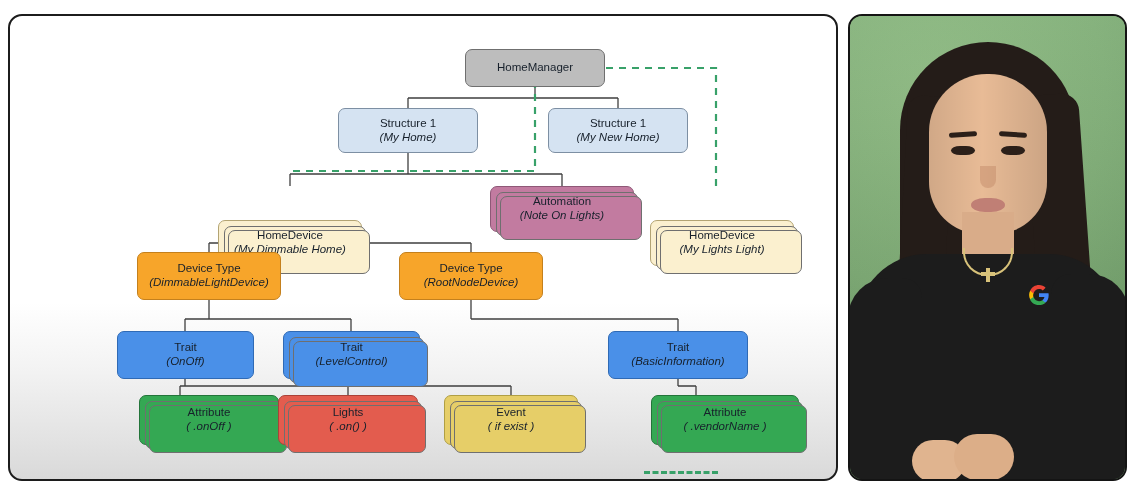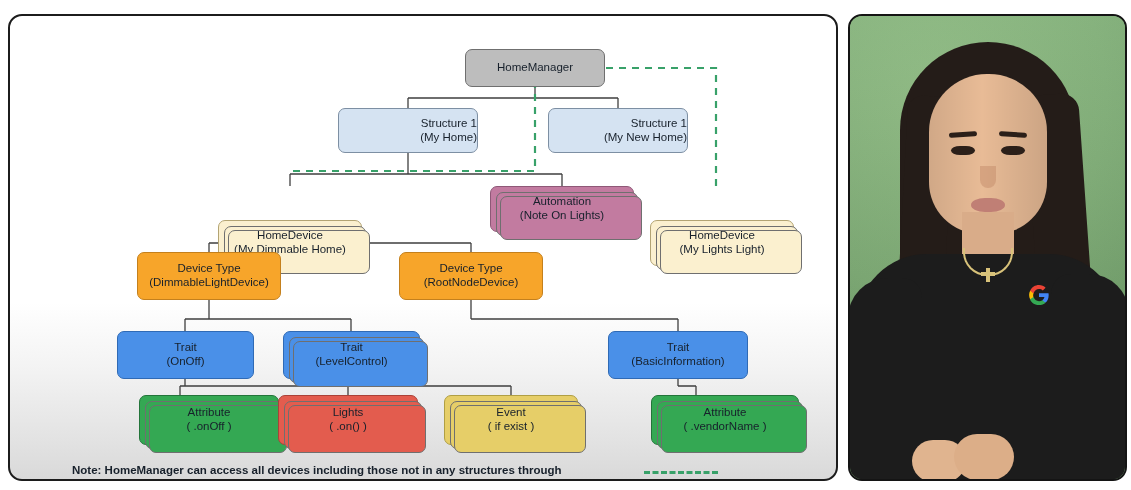--- a/index.html
+++ b/index.html
@@ -18,33 +18,33 @@
 
   .node{
     position:absolute;box-sizing:border-box;
     border:1px solid #6f6f6f;border-radius:7px;
     display:flex;flex-direction:column;align-items:center;justify-content:center;
     color:#17202b;text-align:center;line-height:1.2;
     font-family:"Liberation Sans",sans-serif;
     z-index:4;
   }
   .node .t1{font-size:11.5px;}
-  .node .t2{font-size:11.5px;}
+  .node .t2{font-size:11.5px;font-style:italic;}
 
   
   .stack::before,.stack::after{
     content:"";position:absolute;box-sizing:border-box;
     border:1px solid #6f6f6f;border-radius:7px;
     background:inherit;z-index:-1;
   }
   .stack::before{left:5px;top:5px;right:-5px;bottom:-5px;}
   .stack::after{left:9px;top:9px;right:-9px;bottom:-9px;}
 
   .n-manager{background:#bdbdbd;}
-  .n-structure{background:#d5e3f2;border-color:#7d8fa3;align-items:flex-end;}
+  .n-structure{background:#d5e3f2;border-color:#7d8fa3;}
   .n-homedevice{background:#fbf0cf;border-color:#b3a473;margin-top:34px;}
   .n-automation{background:#c27ba0;border-color:#8e5877;}
   .n-devicetype{background:#f7a52a;border-color:#c4801d;}
   .n-trait{background:#4a90e8;border-color:#2f6ab5;}
   .n-attribute{background:#34a853;border-color:#23743a;margin-left:29px;}
   .n-command{background:#e35c4e;border-color:#aa4238;}
   .n-event{background:#e6ce68;border-color:#b09f44;}
 
   .note{
     position:absolute;left:62px;top:448px;width:560px;
@@ -208,21 +208,20 @@
           <div class="node n-event stack" style="left: 434px; top: 379px; width: 134px; height: 50px;">
             <div class="t1">Event</div>
             <div class="t2">( if exist )</div>
           </div>
           <div class="node n-attribute stack" style="left: 612px; top: 379px; width: 148px; height: 50px;">
             <div class="t1">Attribute</div>
             <div class="t2">( .vendorName )</div>
           </div>
         </div>
 
-      <div class="note">Note: HomeManager can access all devices including those not in any structures through</div>
       <div class="note-legend"></div>
     </div>
   </div>
 
   <div id="video">
     <div class="vbg"></div>
     <div class="vbg2"></div>
 
     <div class="hair"></div>
     <div class="hair-l"></div>

